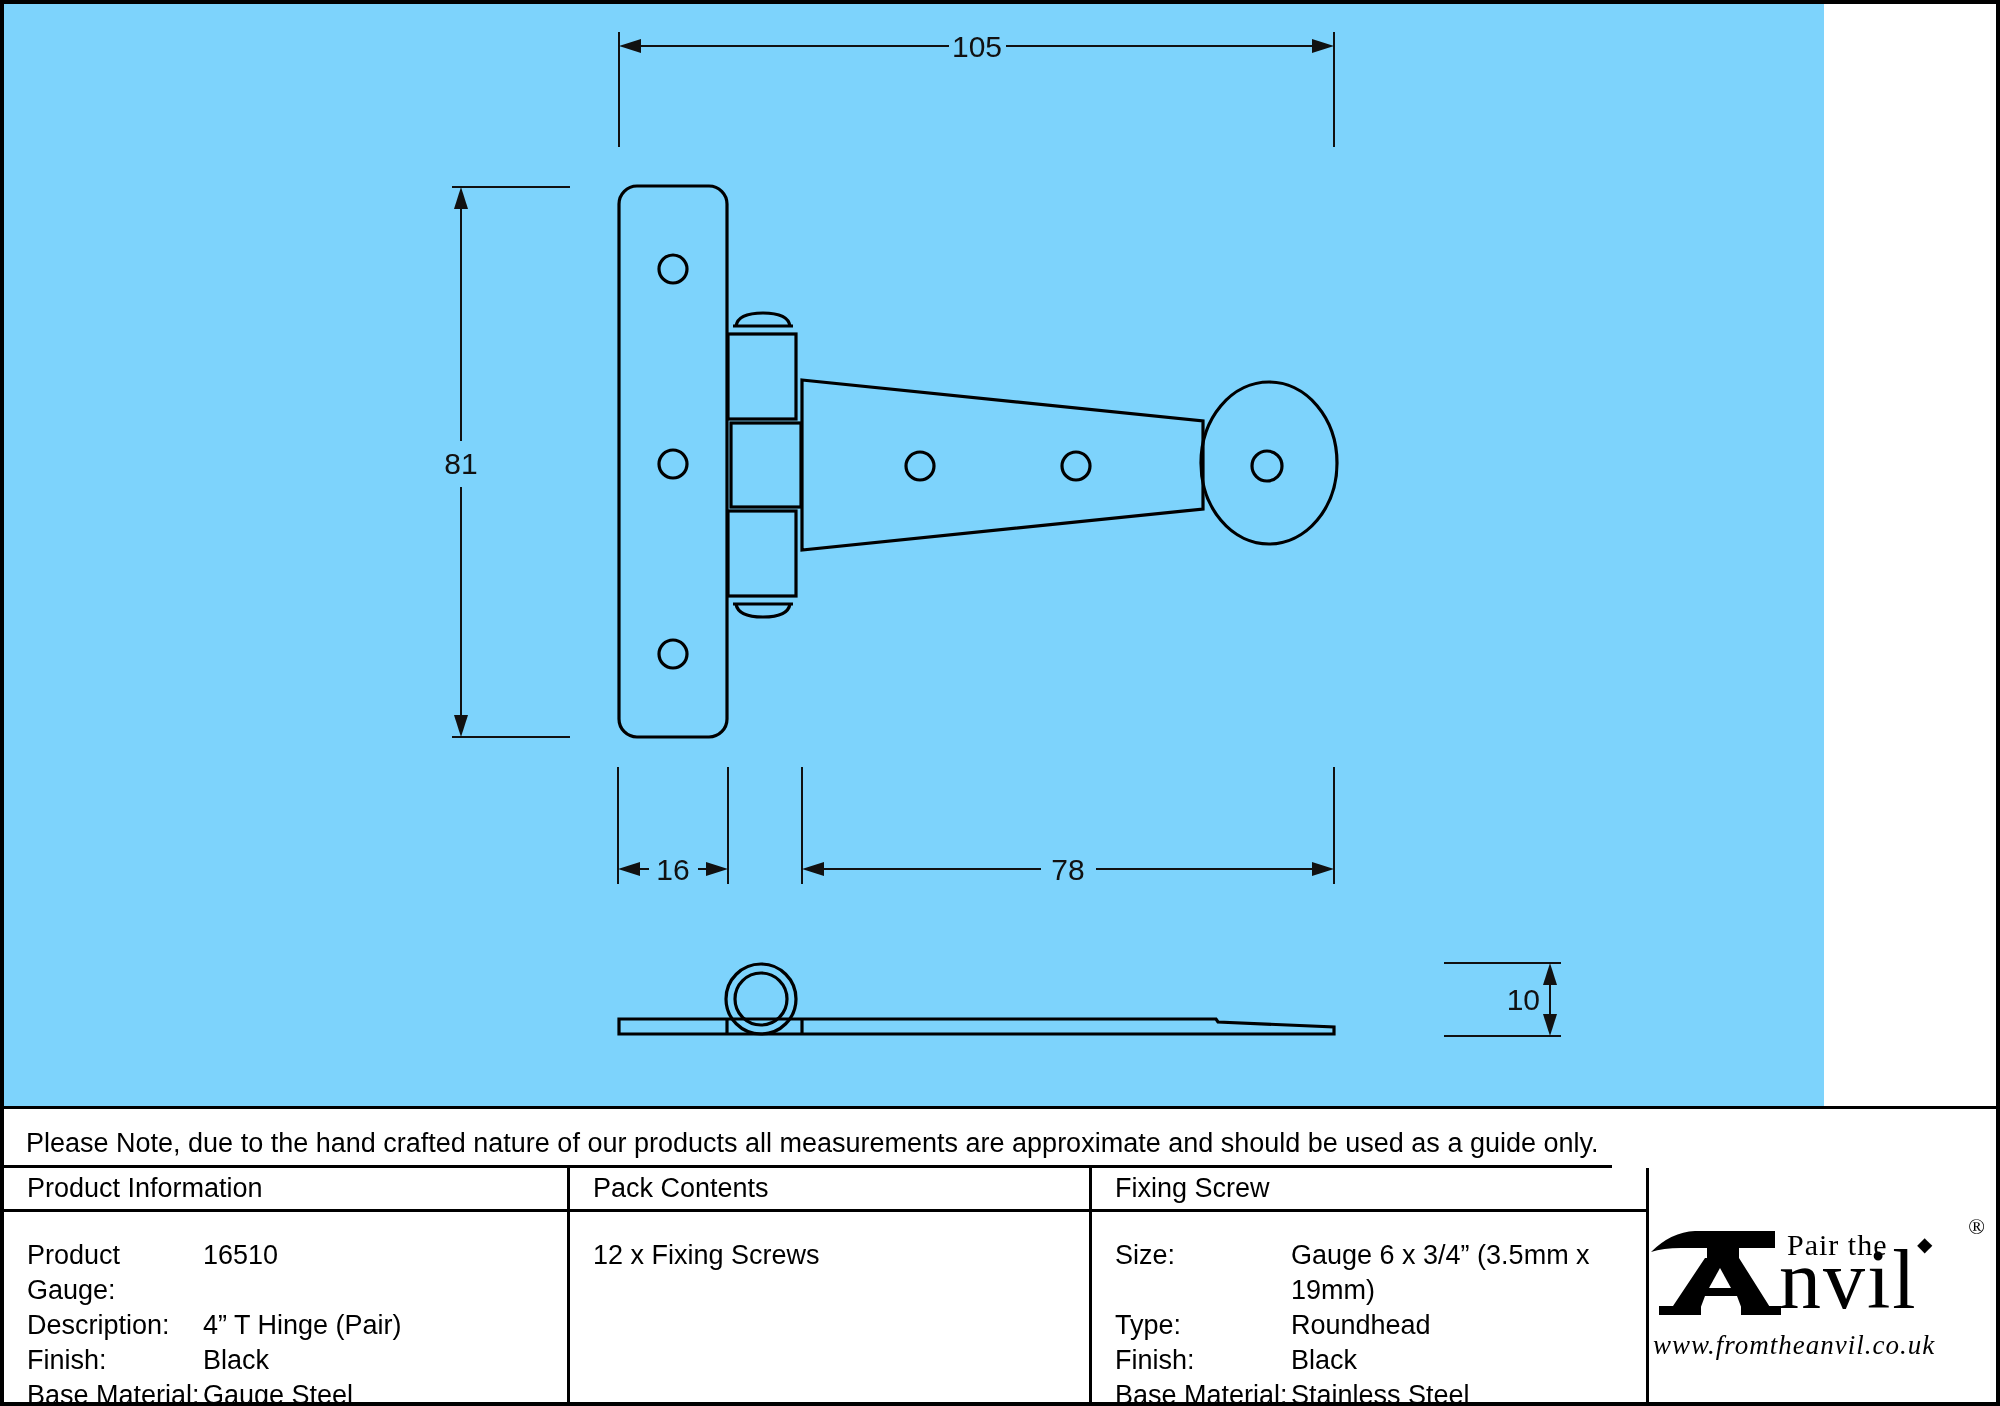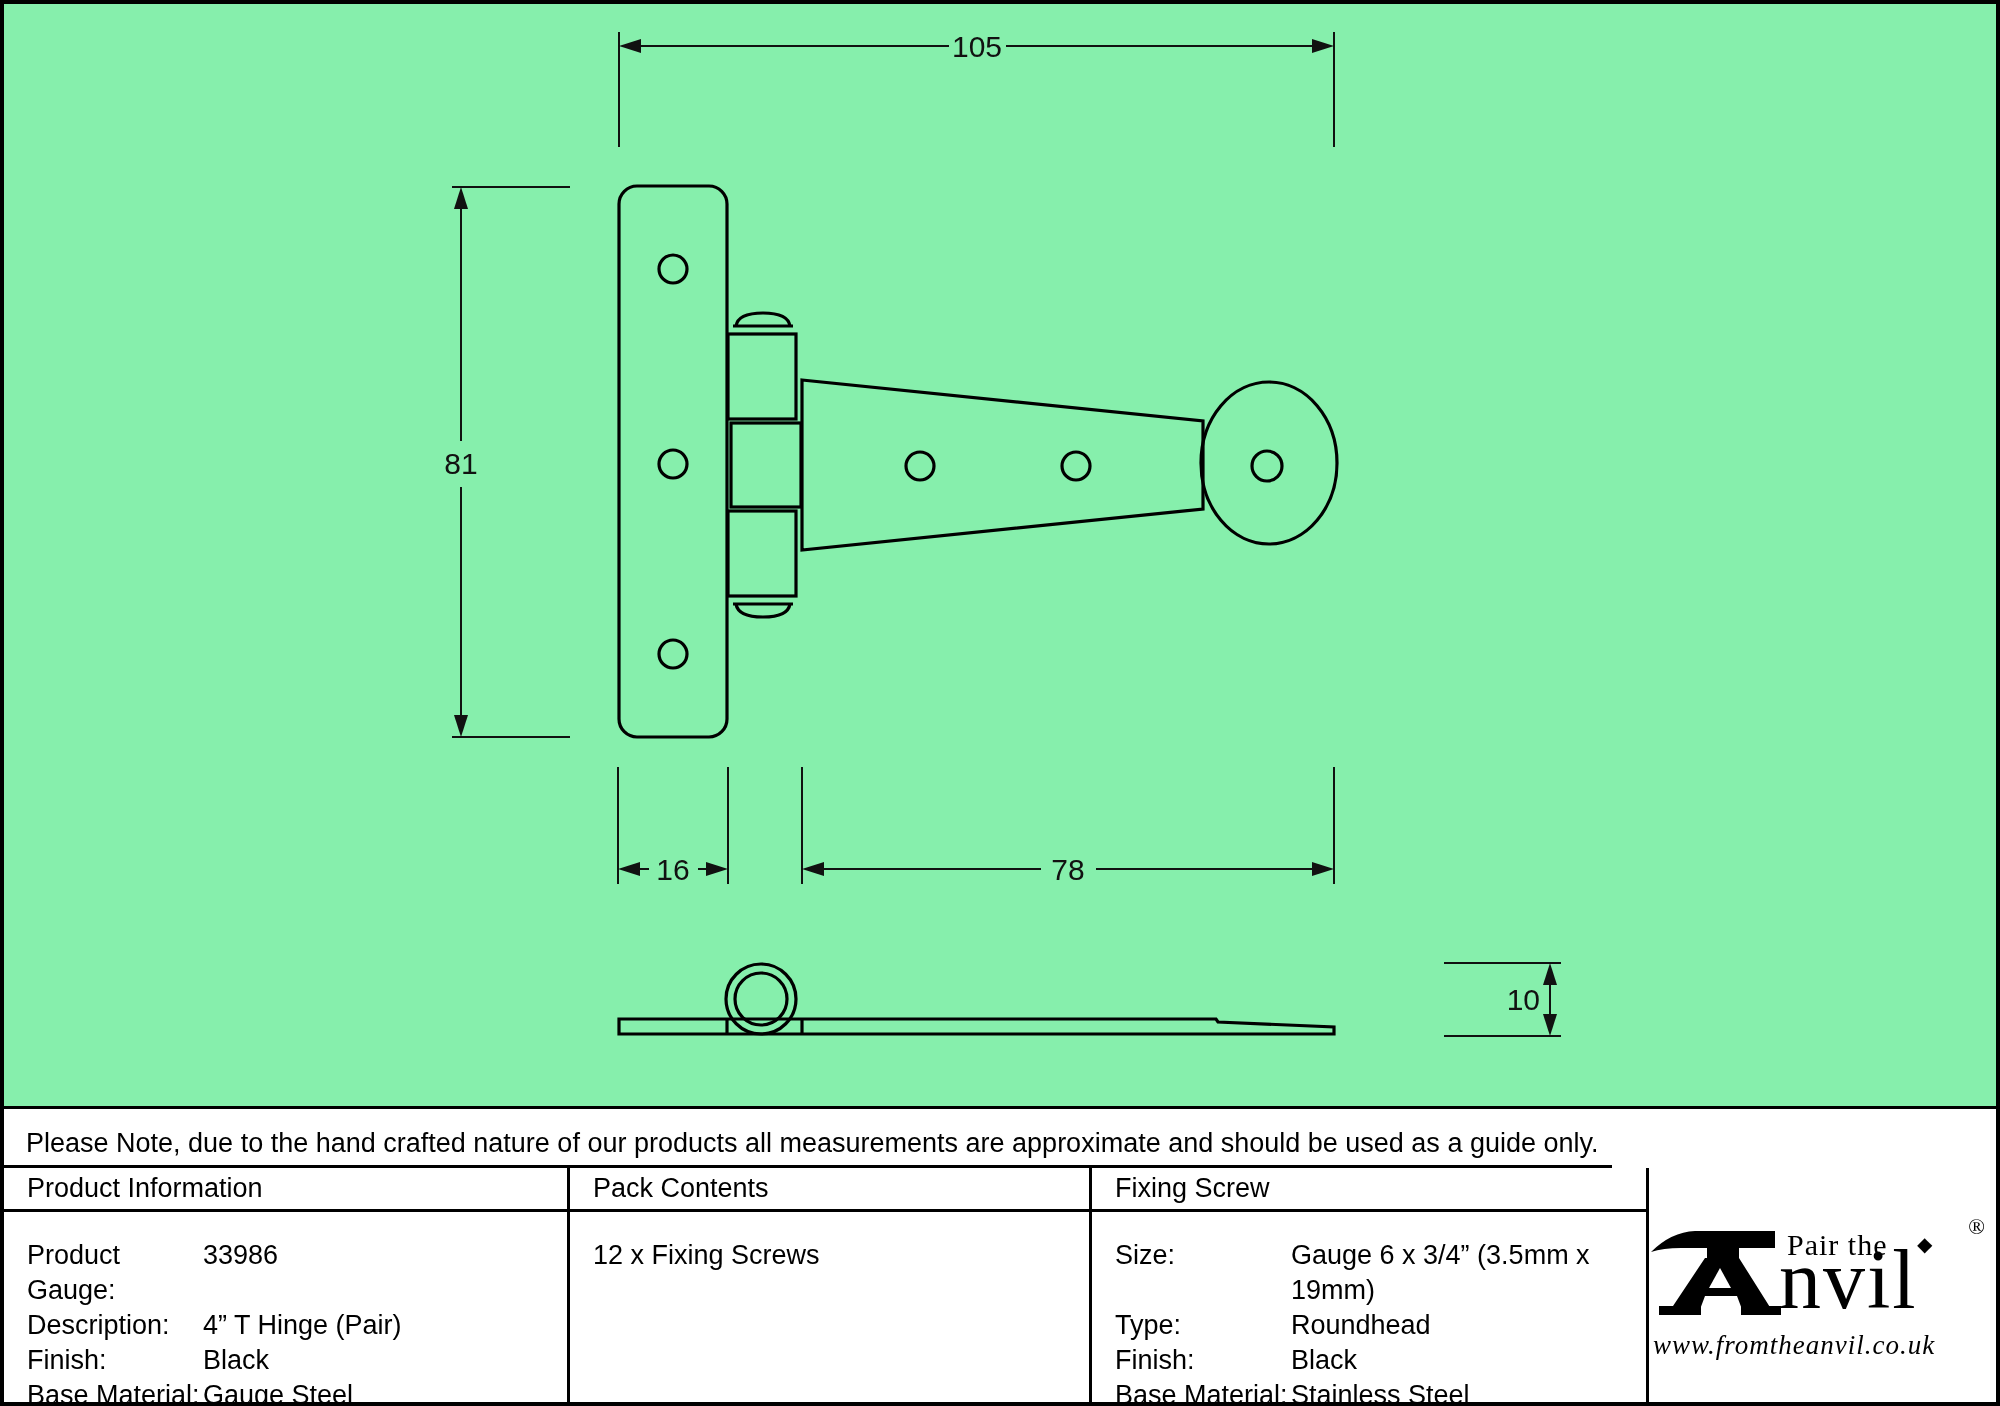--- a/index.html
+++ b/index.html
@@ -1,21 +1,21 @@
 <!DOCTYPE html>
 <html><head>
 <meta charset="utf-8">
 <style>
   html,body{margin:0;padding:0;background:#888;}
   .frame{
     position:relative;width:2000px;height:1406px;background:#fff;
     border:4px solid #000;box-sizing:border-box;overflow:hidden;
     font-family:"Liberation Sans",sans-serif;color:#000;
   }
-  .drawing-area{position:absolute;left:0;top:0;width:1992px;height:1102px;background:#86efac;}
+  .drawing-area{position:absolute;left:0;top:0;width:1820px;height:1102px;background:#7dd3fc;}
   .drawing-area svg{display:block;}
   svg text{font-family:"Liberation Sans",sans-serif;font-size:30px;fill:#111;}
   .note-row{
     position:absolute;left:0;top:1102px;width:1992px;height:71px;
     border-top:3px solid #000;box-sizing:border-box;
     display:flex;align-items:center;padding-left:22px;font-size:27px;
   }
   .spec-table{
     position:absolute;left:0;top:1161px;width:1608px;bottom:0;
     border-top:3px solid #000;box-sizing:border-box;
@@ -131,21 +131,21 @@
     <span>Please Note, due to the hand crafted nature of our products all measurements are approximate and should be used as a guide only.</span>
   </div>
 
   <div class="spec-table">
 
     <div class="col">
       <div class="col-header">Product Information</div>
       <div class="col-body">
         <div class="kv">
           <span class="k">Product Gauge:</span>
-          <span class="v">33986</span>
+          <span class="v">16510</span>
         </div>
         <div class="kv">
           <span class="k">Description:</span>
           <span class="v">4” T Hinge (Pair)</span>
         </div>
         <div class="kv">
           <span class="k">Finish:</span>
           <span class="v">Black</span>
         </div>
         <div class="kv">

